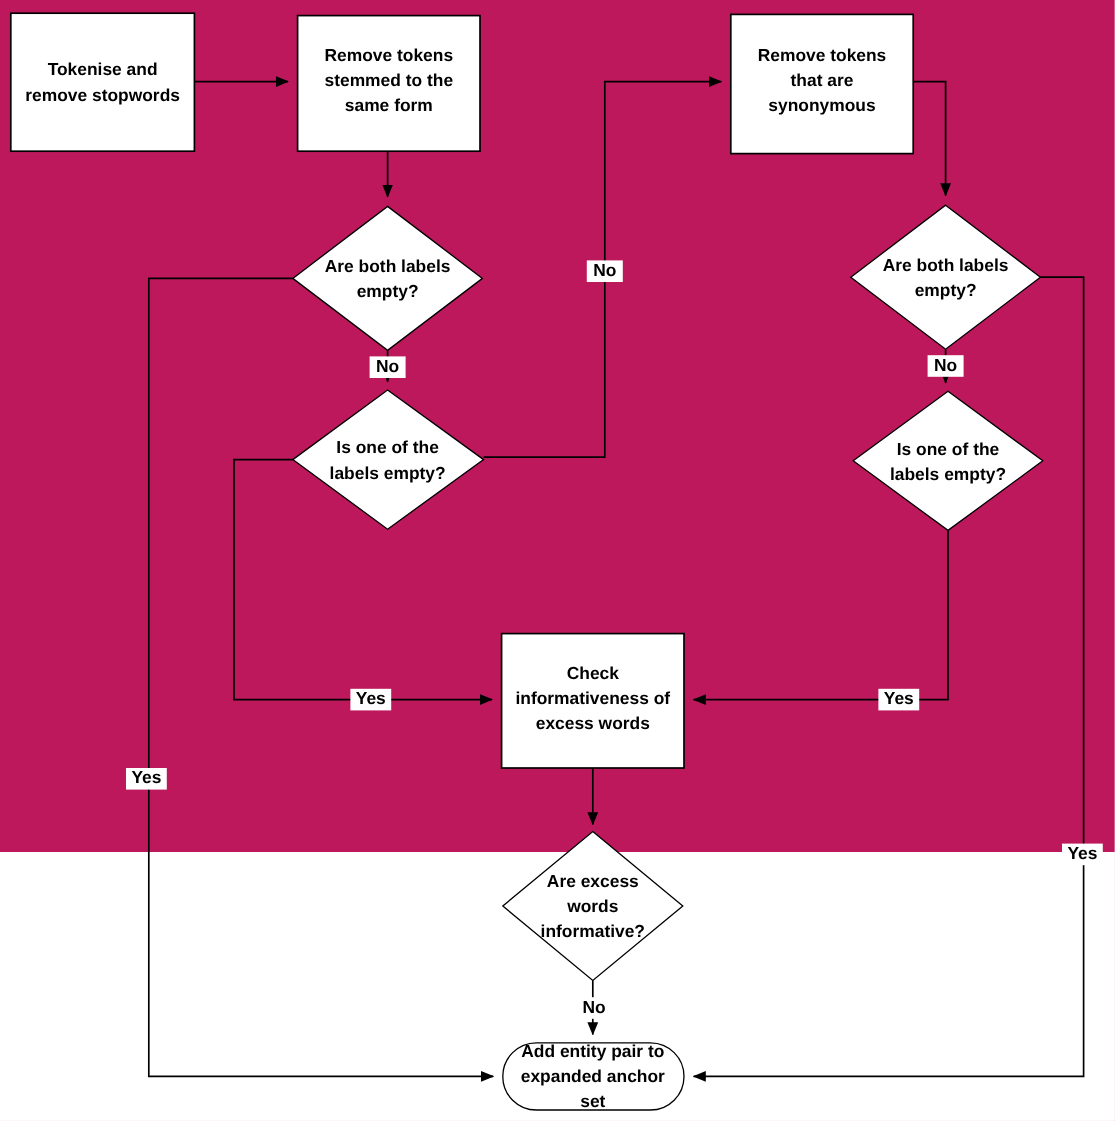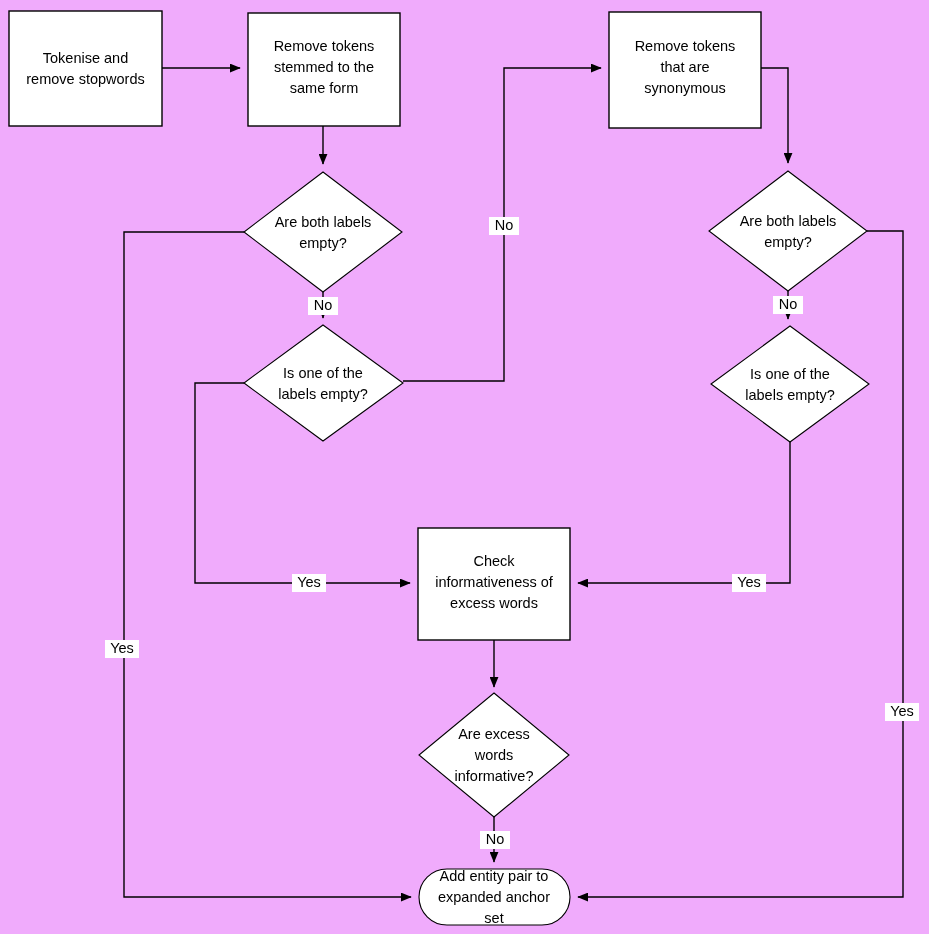--- a/index.html
+++ b/index.html
@@ -10,22 +10,23 @@
   }
   body {
     width: 929px;
     height: 934px;
     font-family: "Liberation Sans", sans-serif;
     overflow: hidden;
   }
   #flowchart-root {
     position: relative;
     width: 929px;
-    height: 934px;
-    background: #f0abfc;
+    height: 710px;
+    background: #be185d;
+    font-weight: bold;
   }
   svg#flow-svg {
     display: block;
     width: 929px;
     height: 934px;
   }
   .node-shape {
     fill: #ffffff;
     stroke: #000000;
     stroke-width: 1.4;

